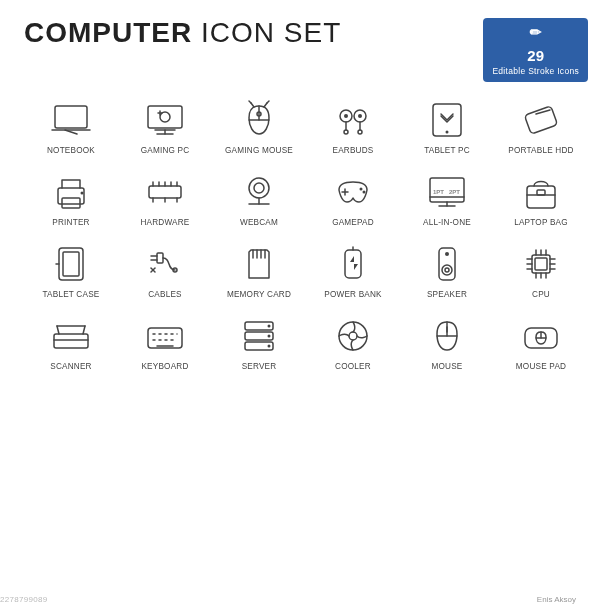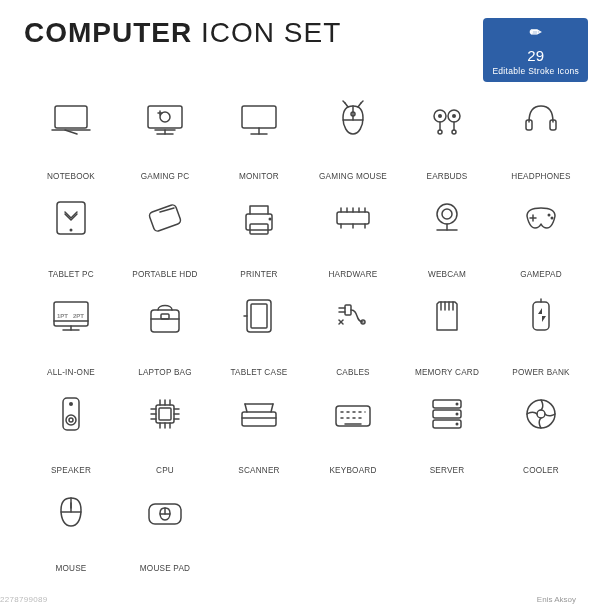--- a/index.html
+++ b/index.html
@@ -42,21 +42,21 @@
       font-weight: 600;
       text-align: center;
       min-width: 90px;
       line-height: 1.4;
       display: flex;
       flex-direction: column;
       align-items: center;
     }
     .badge .badge-num {
       font-size: 15px;
-      font-weight: 400;
+      font-weight: 700;
     }
     .badge .badge-sub {
       font-size: 8.5px;
       letter-spacing: 0.3px;
       font-weight: 500;
     }
     .badge-icon {
       font-size: 14px;
       margin-bottom: 2px;
     }
@@ -67,21 +67,20 @@
       grid-template-rows: repeat(5, auto);
       row-gap: 10px;
       column-gap: 0px;
     }
     .icon-cell {
       display: flex;
       flex-direction: column;
       align-items: center;
       justify-content: flex-end;
       padding: 2px 2px 2px 2px;
-      gap: 26px;
     }
     .icon-svg {
       width: 44px;
       height: 44px;
       display: flex;
       align-items: center;
       justify-content: center;
     }
     .icon-label {
       font-size: 8.2px;
@@ -157,30 +156,20 @@
           <line x1="22" y1="32" x2="22" y2="36"></line>
           <line x1="14" y1="36" x2="30" y2="36"></line>
           <line x1="17" y1="13" x2="17" y2="17"></line>
           <line x1="15" y1="15" x2="19" y2="15"></line>
         </svg>
       </div>
       <div class="icon-label">GAMING PC</div>
     </div>
 
 
-    <div class="icon-cell">
-      <div class="icon-svg">
-        <svg viewBox="0 0 44 44" width="44" height="44">
-          <rect x="5" y="8" width="34" height="22" rx="2"></rect>
-          <line x1="22" y1="30" x2="22" y2="36"></line>
-          <line x1="14" y1="36" x2="30" y2="36"></line>
-        </svg>
-      </div>
-      <div class="icon-label">MONITOR</div>
-    </div>
 
     <div class="icon-cell">
       <div class="icon-svg">
         <svg viewBox="0 0 44 44" width="44" height="44">
           <path d="M22 8 C14 8 12 14 12 20 C12 28 16 36 22 36 C28 36 32 28 32 20 C32 14 30 8 22 8Z"></path>
           <line x1="22" y1="8" x2="22" y2="22"></line>
           <line x1="12" y1="22" x2="32" y2="22"></line>
           <circle cx="22" cy="16" r="2" fill="none"></circle>
           <line x1="17" y1="9" x2="14" y2="5"></line>
           <line x1="27" y1="9" x2="30" y2="5"></line>
@@ -200,30 +189,20 @@
           <circle cx="15" cy="34" r="2"></circle>
           <circle cx="29" cy="18" r="6"></circle>
           <circle cx="29" cy="18" r="2" fill="#444" stroke="none"></circle>
           <line x1="29" y1="24" x2="29" y2="32"></line>
           <circle cx="29" cy="34" r="2"></circle>
         </svg>
       </div>
       <div class="icon-label">EARBUDS</div>
     </div>
 
-    <div class="icon-cell">
-      <div class="icon-svg">
-        <svg viewBox="0 0 44 44" width="44" height="44">
-          <path d="M10 24 C10 14 14 8 22 8 C30 8 34 14 34 24"></path>
-          <rect x="7" y="22" width="6" height="10" rx="2"></rect>
-          <rect x="31" y="22" width="6" height="10" rx="2"></rect>
-        </svg>
-      </div>
-      <div class="icon-label">HEADPHONES</div>
-    </div>
 
 
     <div class="icon-cell">
       <div class="icon-svg">
         <svg viewBox="0 0 44 44" width="44" height="44">
           <rect x="8" y="6" width="28" height="32" rx="3"></rect>
           <circle cx="22" cy="34" r="1.5" fill="#444" stroke="none"></circle>
           <path d="M16 16 L22 22 L28 16" stroke-width="1.5" fill="none"></path>
           <path d="M16 18 L22 24 L28 18" stroke-width="1.5" fill="none"></path>
         </svg>

